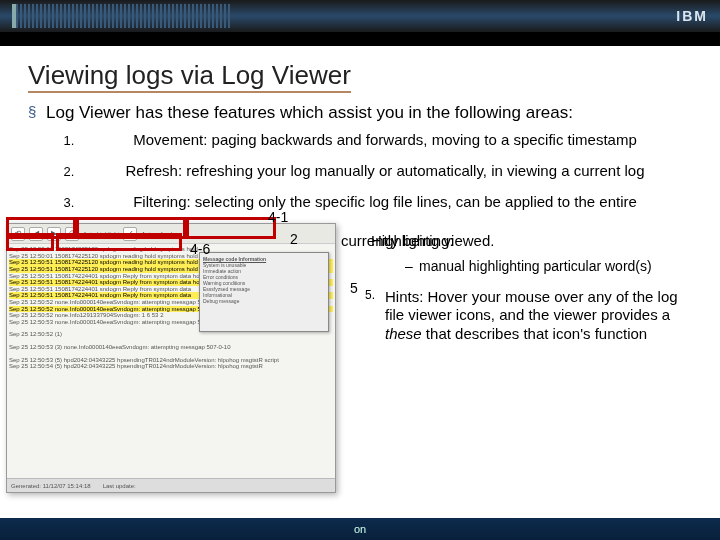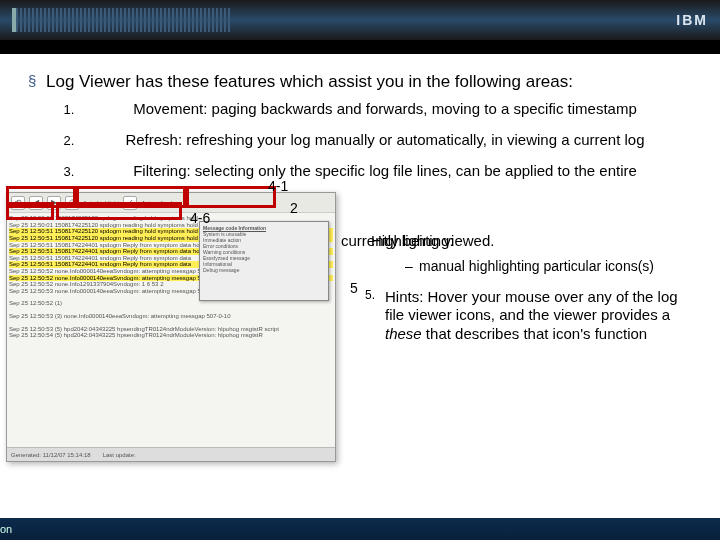--- a/index.html
+++ b/index.html
@@ -5,21 +5,21 @@
   * { margin: 0; padding: 0; box-sizing: border-box; }
   body {
     width: 720px;
     height: 540px;
     font-family: Arial, Helvetica, sans-serif;
     background: #fff;
     overflow: hidden;
     position: relative;
   }
   .topbar {
-    height: 40px;
+    height: 32px;
     background: linear-gradient(180deg, #1a1a1a 0%, #2a4a6a 50%, #1a1a1a 100%);
     display: flex;
     justify-content: space-between;
     align-items: center;
     padding: 0 12px;
   }
   .topbar-left {
     width: 220px;
     height: 24px;
     background: repeating-linear-gradient(90deg, #3a5a7a 0 2px, transparent 2px 4px);
@@ -141,36 +141,37 @@
   .sub-ul { list-style: none; margin: 6px 0 12px 40px; font-size: 14px; }
   .sub-ul li { position:relative; padding-left: 14px; margin-bottom:4px; }
   .sub-ul li::before { content:"–"; position:absolute; left:0; }
   .hint-item { position:relative; padding-left:20px; margin-top:6px;}
   .hint-item .num { position:absolute; left:0; font-size:12px; }
 
   .footer {
     position:absolute; bottom:0; left:0; right:0; height:22px;
     background: linear-gradient(180deg,#0d2b4d,#08203a);
     color:#cfe; font-size:11px;
-    display:flex; align-items:center; 
+    display:flex; align-items:center; justify-content:center;
   }
 
   .callout-num5 { position:absolute; left: 350px; top: 280px; z-index:7; font-size:14px; }
 
 </style>
 </head>
 <body>
 
 <div class="topbar">
   <div class="topbar-left"></div>
   <div class="topbar-right">IBM</div>
 </div>
 <div class="black-strip"></div>
 
 <div class="content">
+  <h1>Viewing logs via Log Viewer</h1>
   <p class="lead">Log Viewer has these features which assist you in the following areas:</p>
   <ol class="main">
     <li>Movement: paging backwards and forwards, moving to a specific timestamp</li>
     <li>Refresh: refreshing your log manually or automatically, in viewing a current log</li>
     <li>Filtering: selecting only the specific log file lines, can be applied to the entire</li>
   </ol>
 </div>
 
 <div class="overlap-wrap">
 
@@ -234,21 +235,21 @@
 </div>
 
 <span class="callout-num5">5</span>
 
 <div class="right-col">
   <div class="overlap-line">
     <span style="position:absolute;left:6px">Highlighting:</span>
     <span style="position:absolute;left:-24px">currently being viewed.</span>
   </div>
   <ul class="sub-ul" style="margin-top:26px">
-    <li>manual highlighting particular icons(s)</li>
+    <li>manual highlighting particular word(s)</li>
   </ul>
   <div class="hint-item">
     <span class="num">5.</span>
     <span>Hints: Hover your mouse over any of the log file viewer icons, and the viewer provides a </span><i>these</i><span> that describes that icon's function</span>
   </div>
 </div>
 
 <div class="footer">
   <span>on</span>
 </div>

